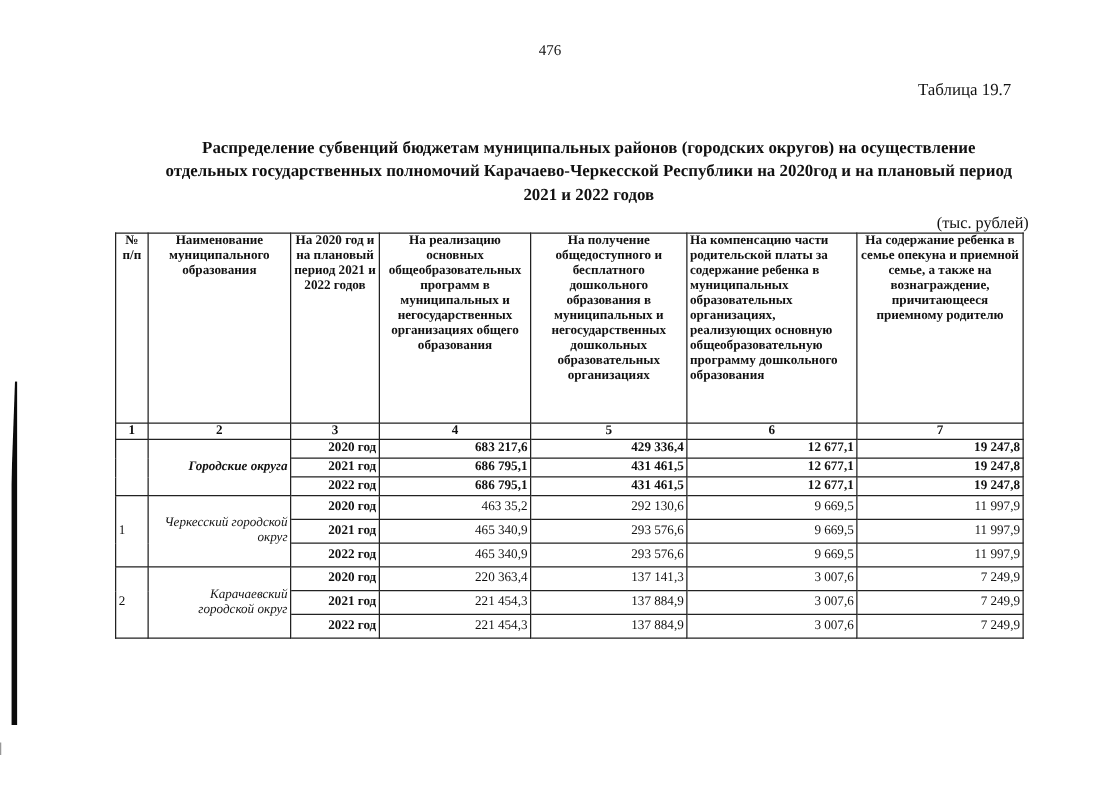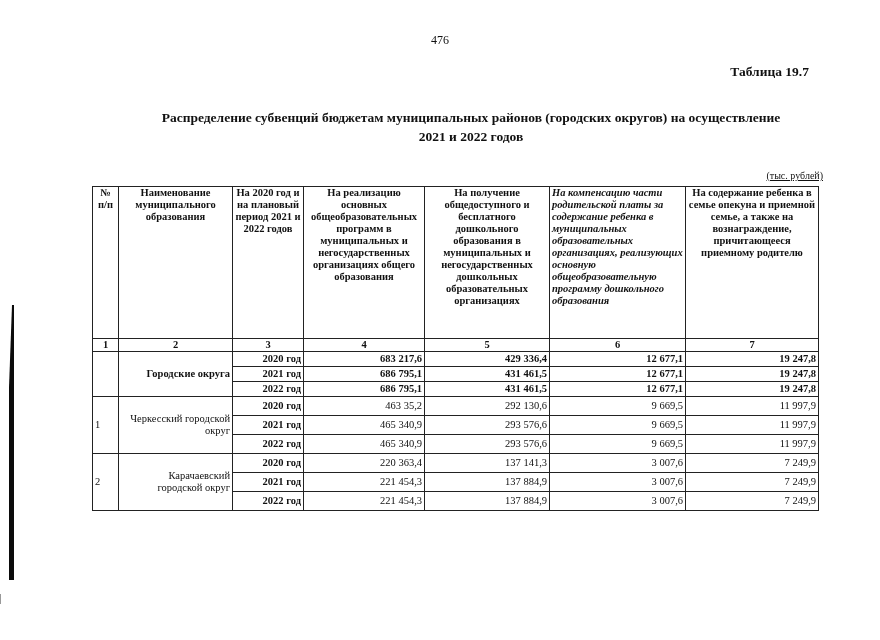--- a/index.html
+++ b/index.html
@@ -1,53 +1,54 @@
 <!DOCTYPE html>
 <html><head>
 <meta charset="utf-8">
 <style>
   html, body { margin: 0; padding: 0; }
   body {
     width: 880px; height: 640px; background: #ffffff; position: relative; overflow: hidden;
     font-family: "Liberation Serif", serif; color: #111;
   }
   .page-number { position: absolute; left: 0; width: 880px; top: 33px; text-align: center; font-size: 12px; }
-  .table-label { position: absolute; right: 71px; top: 64px; font-size: 13.5px; font-weight: bold; }
+  .table-label { position: absolute; right: 71px; top: 64px; font-size: 13.5px; font-weight: normal; }
   .doc-title {
     position: absolute; left: 108px; width: 726px; top: 108px; text-align: center;
     font-size: 13.5px; font-weight: bold; line-height: 19px;
   }
-  .units { position: absolute; right: 57px; top: 170px; font-size: 10px; text-decoration: underline; }
+  .units { position: absolute; right: 57px; top: 170px; font-size: 13px; }
   .scan-bar {
     position: absolute; left: 9px; top: 305px; width: 5px; height: 275px; background: #0b0b0b;
     clip-path: polygon(60% 0, 100% 0, 100% 100%, 0 100%, 0 30%);
   }
   .scan-dot { position: absolute; left: 0px; top: 594px; width: 1px; height: 10px; background: #999; }
   table.data-table {
     position: absolute; left: 92px; top: 186px; border-collapse: collapse; table-layout: fixed;
     font-size: 10.5px; line-height: 12px;
   }
   table.data-table td, table.data-table th { border: 1px solid #222; padding: 0 2px; vertical-align: top; }
   th { font-weight: bold; }
   th.hdr { height: 151px; padding-top: 2px; }
-  th.left { text-align: left; font-style: italic; }
+  th.left { text-align: left; }
   tr.colnum td { font-weight: bold; text-align: center; height: 12px; }
   tr.row td { height: 14px; vertical-align: middle; text-align: right; }
   tr.row.tall td { height: 18px; }
   td.bold { font-weight: bold; }
-  td.name { text-align: center; }
+  td.name { text-align: center; font-style: italic; }
   td.num-cell { text-align: left !important; vertical-align: middle; }
 </style>
 </head>
 <body>
 
 <div class="page-number">476</div>
 <div class="table-label">Таблица 19.7</div>
 <div class="doc-title">
   <div>Распределение субвенций бюджетам муниципальных районов (городских округов) на осуществление</div>
+  <div>отдельных государственных полномочий Карачаево-Черкесской Республики на 2020год и на плановый период</div>
   <div>2021 и 2022 годов</div>
 </div>
 <div class="units">(тыс. рублей)</div>
 <div class="scan-bar"></div>
 <div class="scan-dot"></div>
 
 <table class="data-table">
   <colgroup>
     <col style="width:26px">
       <col style="width:114px">

